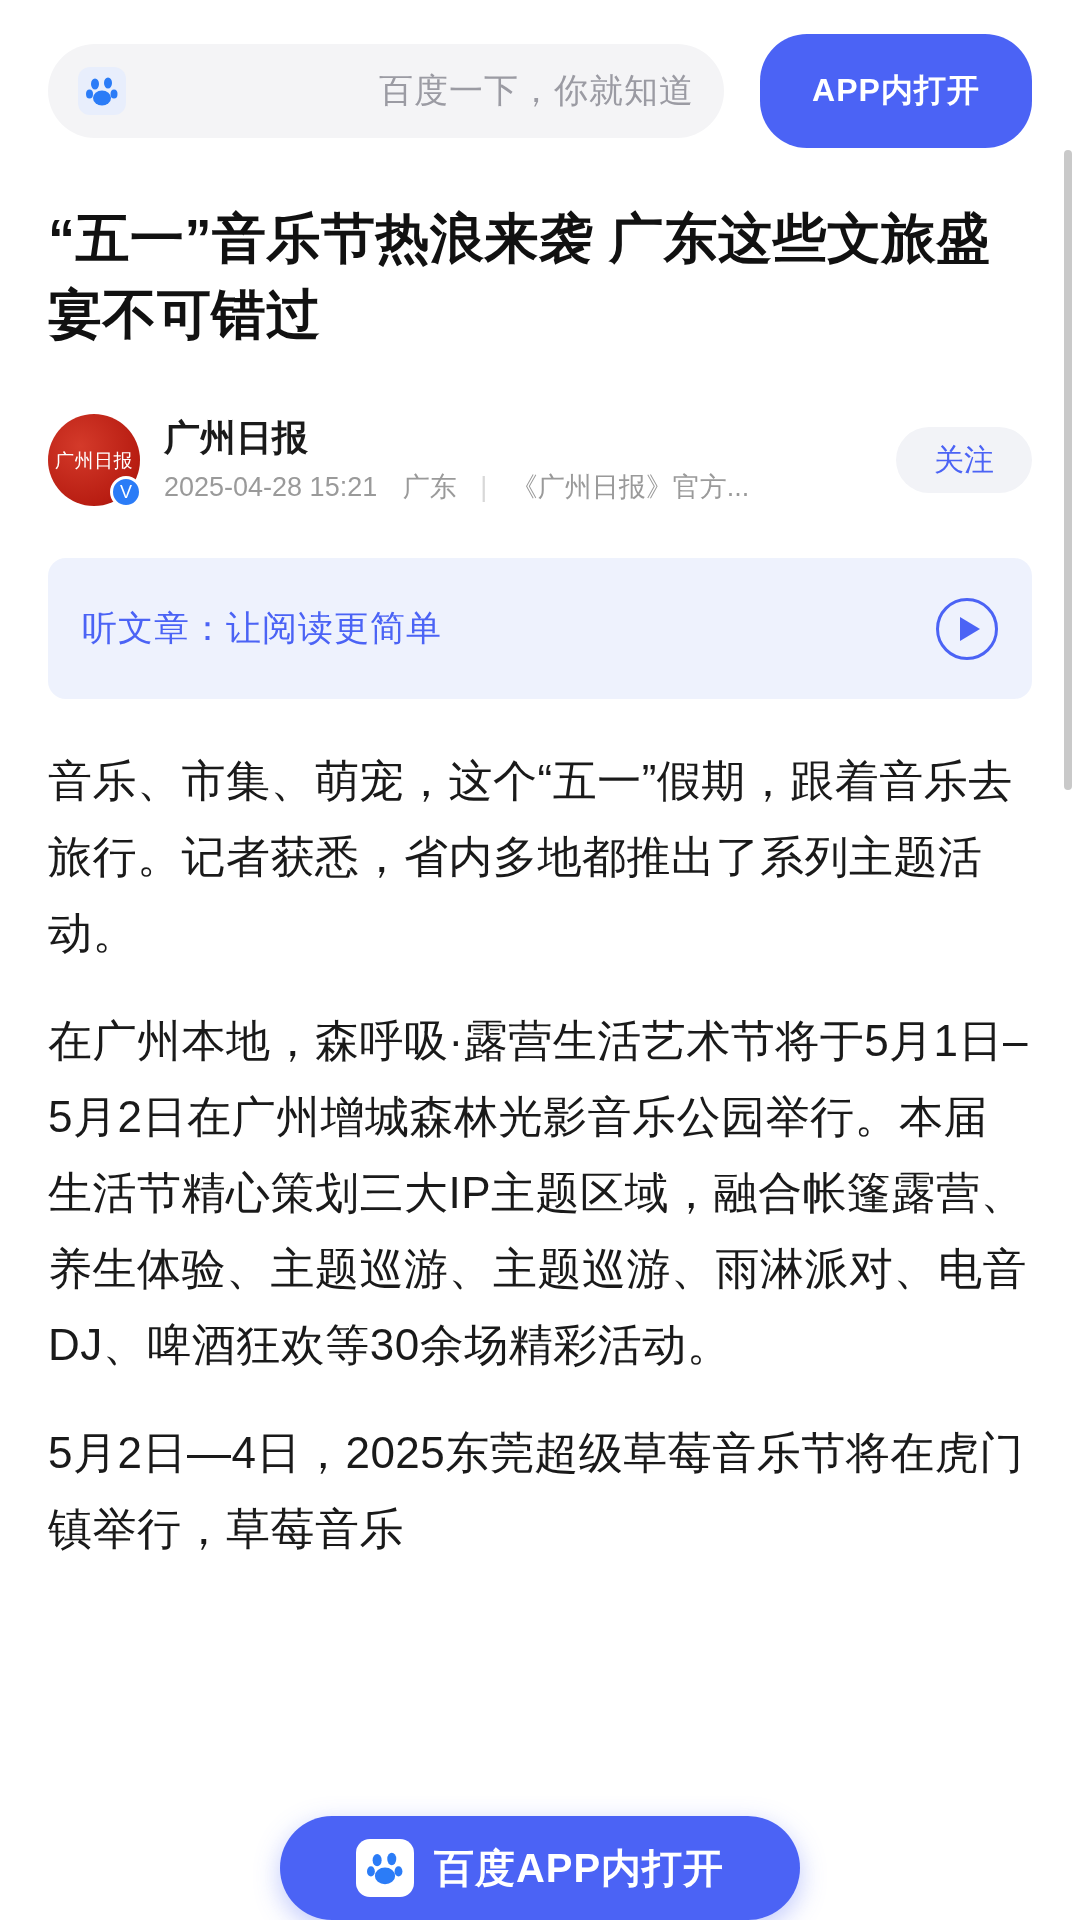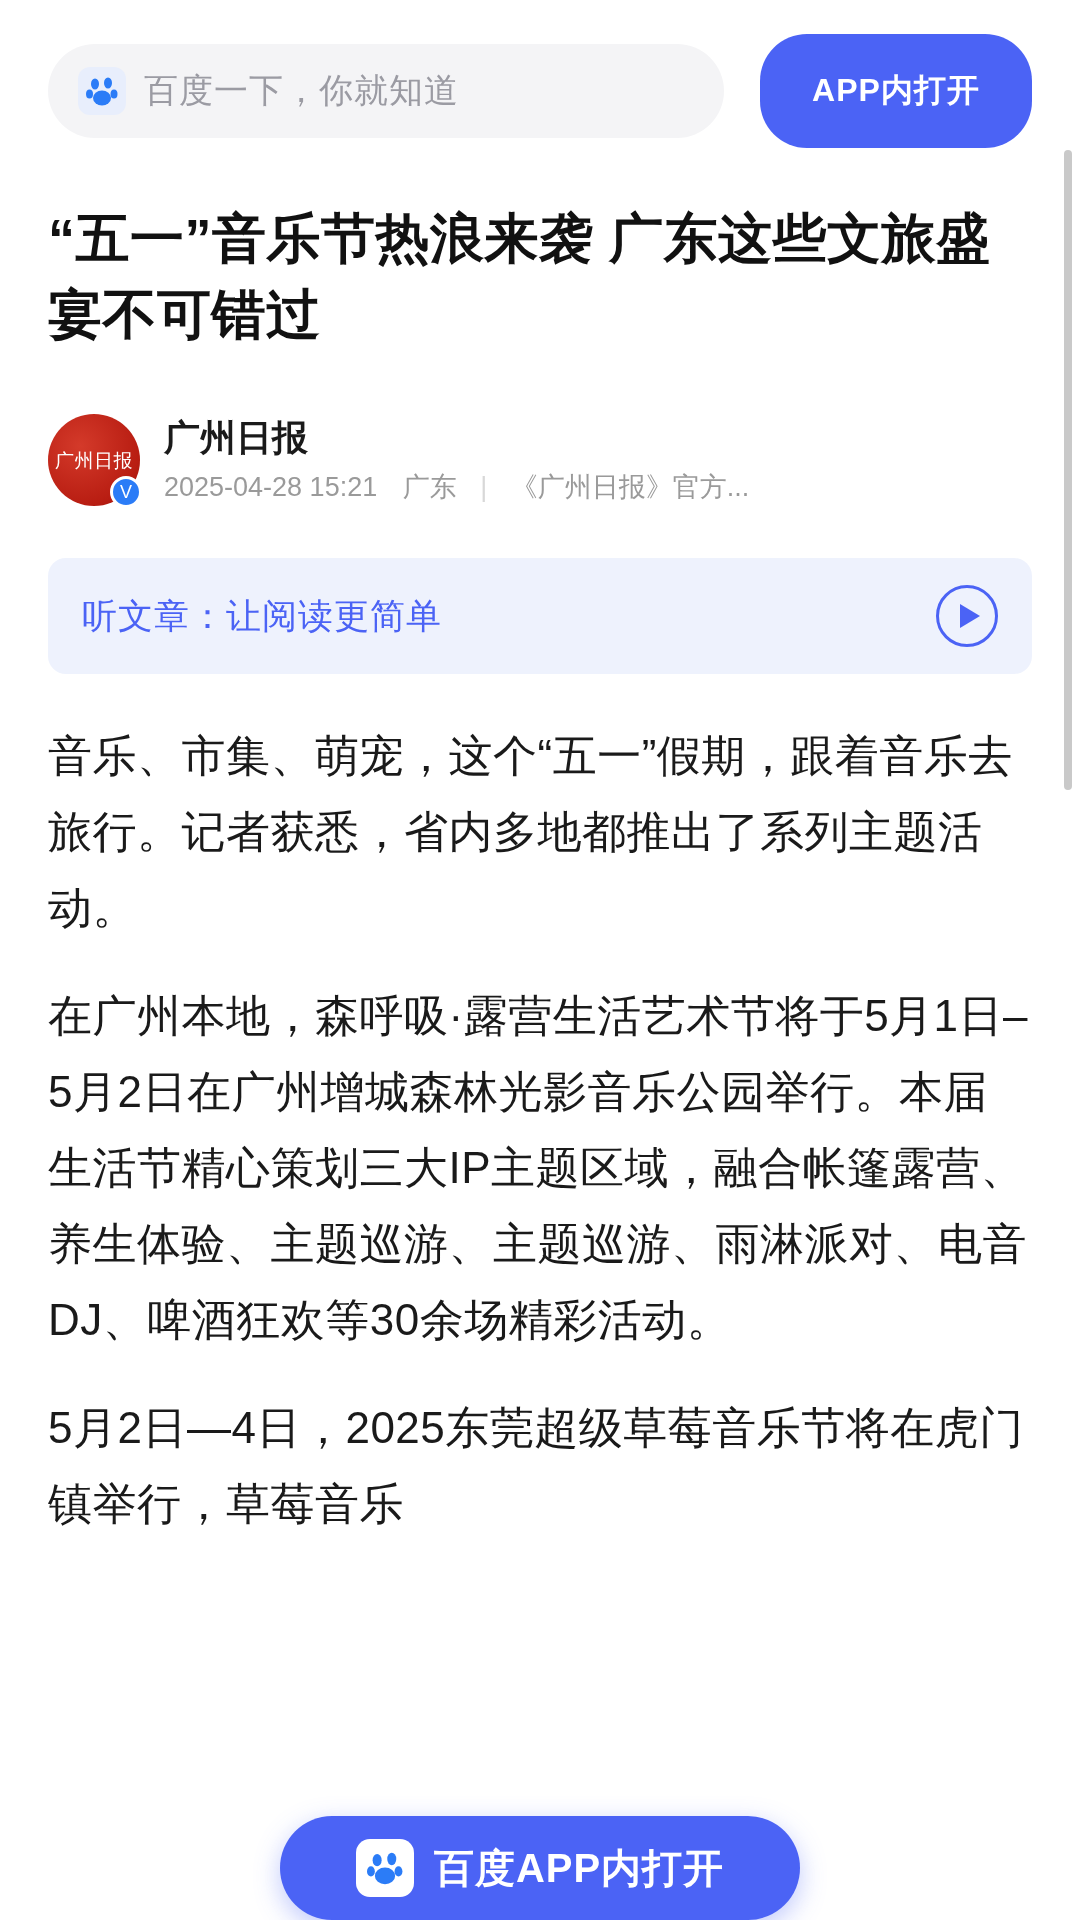--- a/index.html
+++ b/index.html
@@ -88,20 +88,21 @@
   }
   .search-box {
     flex: 1;
     height: 94px;
     background: #f4f4f6;
     border-radius: 47px;
     display: flex;
     align-items: center;
     padding: 0 30px;
     margin-right: 36px;
+    justify-content: space-between;
   }
   .du-logo {
     width: 48px; height: 48px;
     border-radius: 12px;
     background: #e8eefc;
     display: flex;
     align-items: center;
     justify-content: center;
     margin-right: 18px;
     flex: none;
@@ -202,21 +203,21 @@
     display: flex;
     align-items: center;
     justify-content: center;
     flex: none;
     margin-left: 20px;
   }
 
   
   .listen-banner {
     margin-top: 52px;
-    height: 116px;
+    height: 141px;
     background: #eef2fd;
     border-radius: 18px;
     display: flex;
     align-items: center;
     padding: 0 34px;
   }
   .listen-text {
     flex: 1;
     font-size: 35px;
     color: #4b63f5;
@@ -317,20 +318,21 @@
       </div>
       <div class="author-info">
         <div class="author-name">广州日报</div>
         <div class="author-meta">
           <span>2025-04-28 15:21</span>
           <span style="margin-left:18px">广东</span>
           <span class="meta-sep">|</span>
           <span>《广州日报》官方...</span>
         </div>
       </div>
+      <div class="follow-btn">关注</div>
     </div>
 
     <div class="listen-banner">
       <div class="listen-text">听文章：让阅读更简单</div>
       <div class="play-icon">
         <svg width="26" height="28" viewBox="0 0 26 28">
           <polygon points="4,2 24,14 4,26" fill="#4b63f5"></polygon>
         </svg>
       </div>
     </div>

